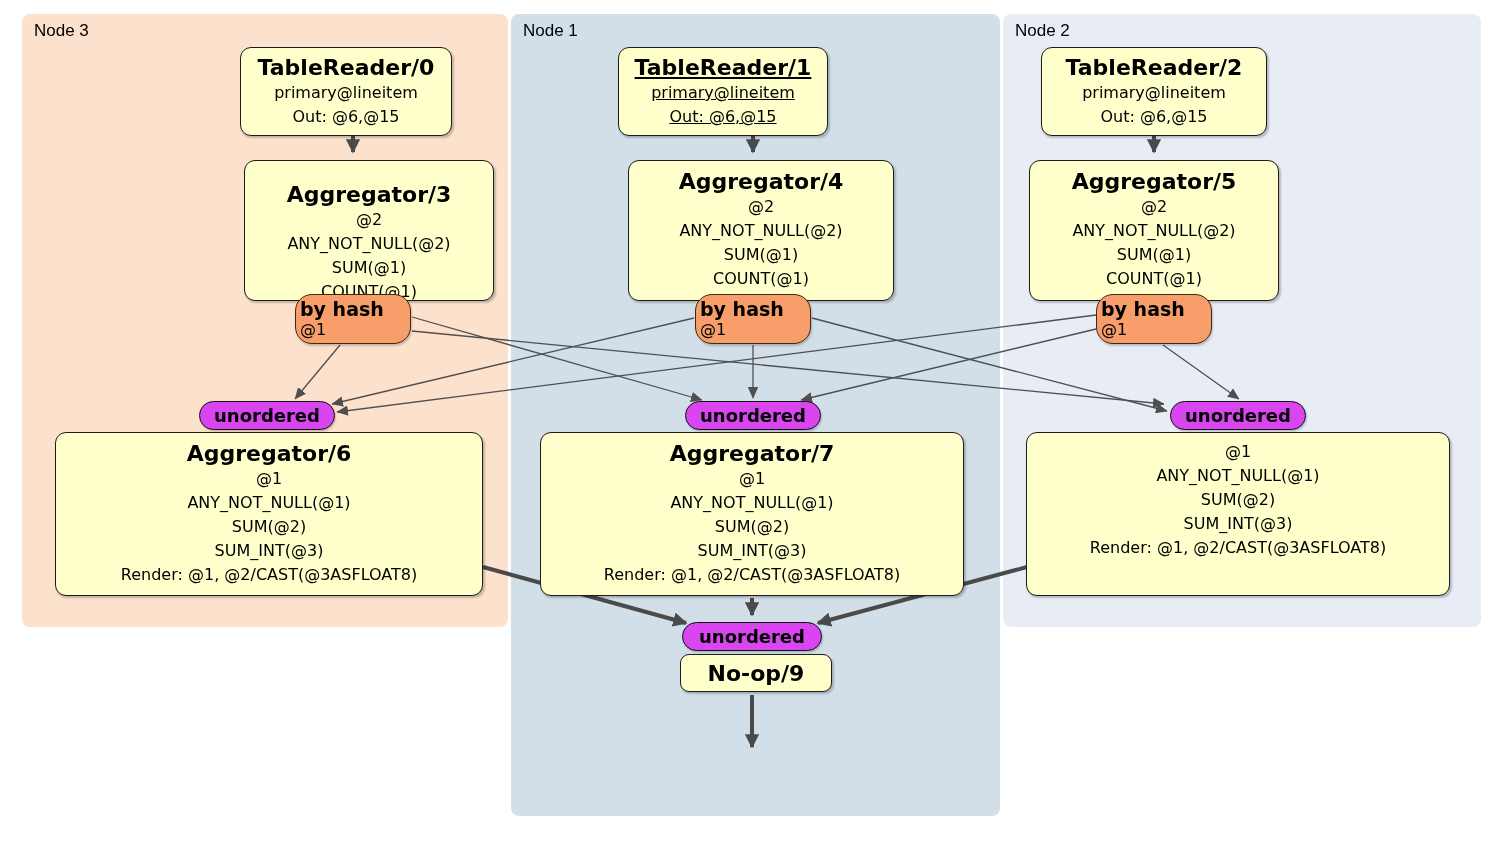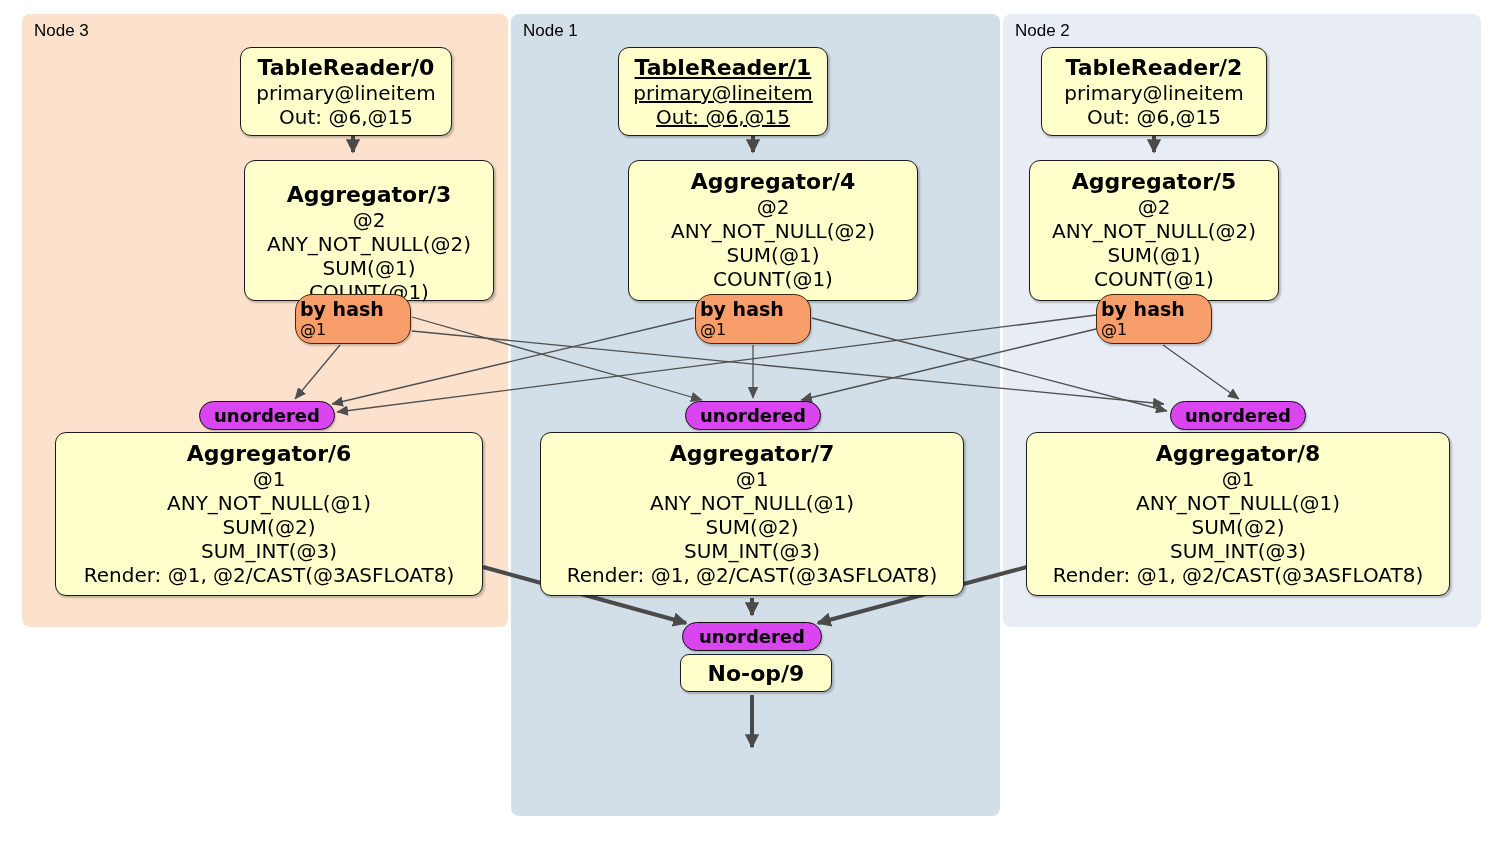--- a/index.html
+++ b/index.html
@@ -15,21 +15,21 @@
 
   .edges{position:absolute;left:0;top:0;z-index:2;pointer-events:none;}
 
   .pbox{
     position:absolute;z-index:3;box-sizing:border-box;
     background:#ffffcc;border:1.5px solid #1c1c1c;border-radius:11px;
     text-align:center;padding:6px 6px;
     box-shadow:1.5px 2px 2px rgba(0,0,0,0.22);
   }
   .ptitle{font-weight:bold;font-size:22px;line-height:27px;color:#000;}
-  .pline{font-size:20px;line-height:24px;color:#000;white-space:nowrap;}
+  .pline{font-size:16px;line-height:24px;color:#000;white-space:nowrap;}
   .pbox.small{display:flex;align-items:center;justify-content:center;border-radius:9px;padding:2px;}
 
   .router{
     position:absolute;z-index:4;box-sizing:border-box;
     background:#f89e6b;border:1.6px solid #42280e;border-radius:17px;
     padding:3px 4px;
     box-shadow:1px 1.5px 2px rgba(0,0,0,0.2);
   }
   .rtitle{font-weight:bold;font-size:19px;line-height:22px;color:#000;}
   .rdetail{font-size:16px;line-height:19px;color:#000;}
@@ -106,21 +106,21 @@
     <div class="pline">Out: @6,@15</div>
   </div>
 
   <div class="pbox" style="left:244px;top:160px;width:250px;height:141px;padding-top:20px;">
     <div class="ptitle">Aggregator/3</div>
     <div class="pline">@2</div>
     <div class="pline">ANY_NOT_NULL(@2)</div>
     <div class="pline">SUM(@1)</div>
     <div class="pline">COUNT(@1)</div>
   </div>
-  <div class="pbox" style="left:628px;top:160px;width:290px;height:141px;padding-top:7px;">
+  <div class="pbox" style="left:628px;top:160px;width:266px;height:141px;padding-top:7px;">
     <div class="ptitle">Aggregator/4</div>
     <div class="pline">@2</div>
     <div class="pline">ANY_NOT_NULL(@2)</div>
     <div class="pline">SUM(@1)</div>
     <div class="pline">COUNT(@1)</div>
   </div>
   <div class="pbox" style="left:1029px;top:160px;width:250px;height:141px;padding-top:7px;">
     <div class="ptitle">Aggregator/5</div>
     <div class="pline">@2</div>
     <div class="pline">ANY_NOT_NULL(@2)</div>
@@ -161,21 +161,20 @@
   </div>
   <div class="pbox" style="left:540px;top:432px;width:424px;height:164px;padding-top:7px;">
     <div class="ptitle">Aggregator/7</div>
     <div class="pline">@1</div>
     <div class="pline">ANY_NOT_NULL(@1)</div>
     <div class="pline">SUM(@2)</div>
     <div class="pline">SUM_INT(@3)</div>
     <div class="pline">Render: @1, @2/CAST(@3ASFLOAT8)</div>
   </div>
   <div class="pbox" style="left:1026px;top:432px;width:424px;height:164px;padding-top:7px;">
-    <div class="ptitle">Aggregator/8</div>
     <div class="pline">@1</div>
     <div class="pline">ANY_NOT_NULL(@1)</div>
     <div class="pline">SUM(@2)</div>
     <div class="pline">SUM_INT(@3)</div>
     <div class="pline">Render: @1, @2/CAST(@3ASFLOAT8)</div>
   </div>
 
   <div class="sync" style="left:682px;top:622px;width:140px;height:29px;">
     <span>unordered</span>
   </div>

